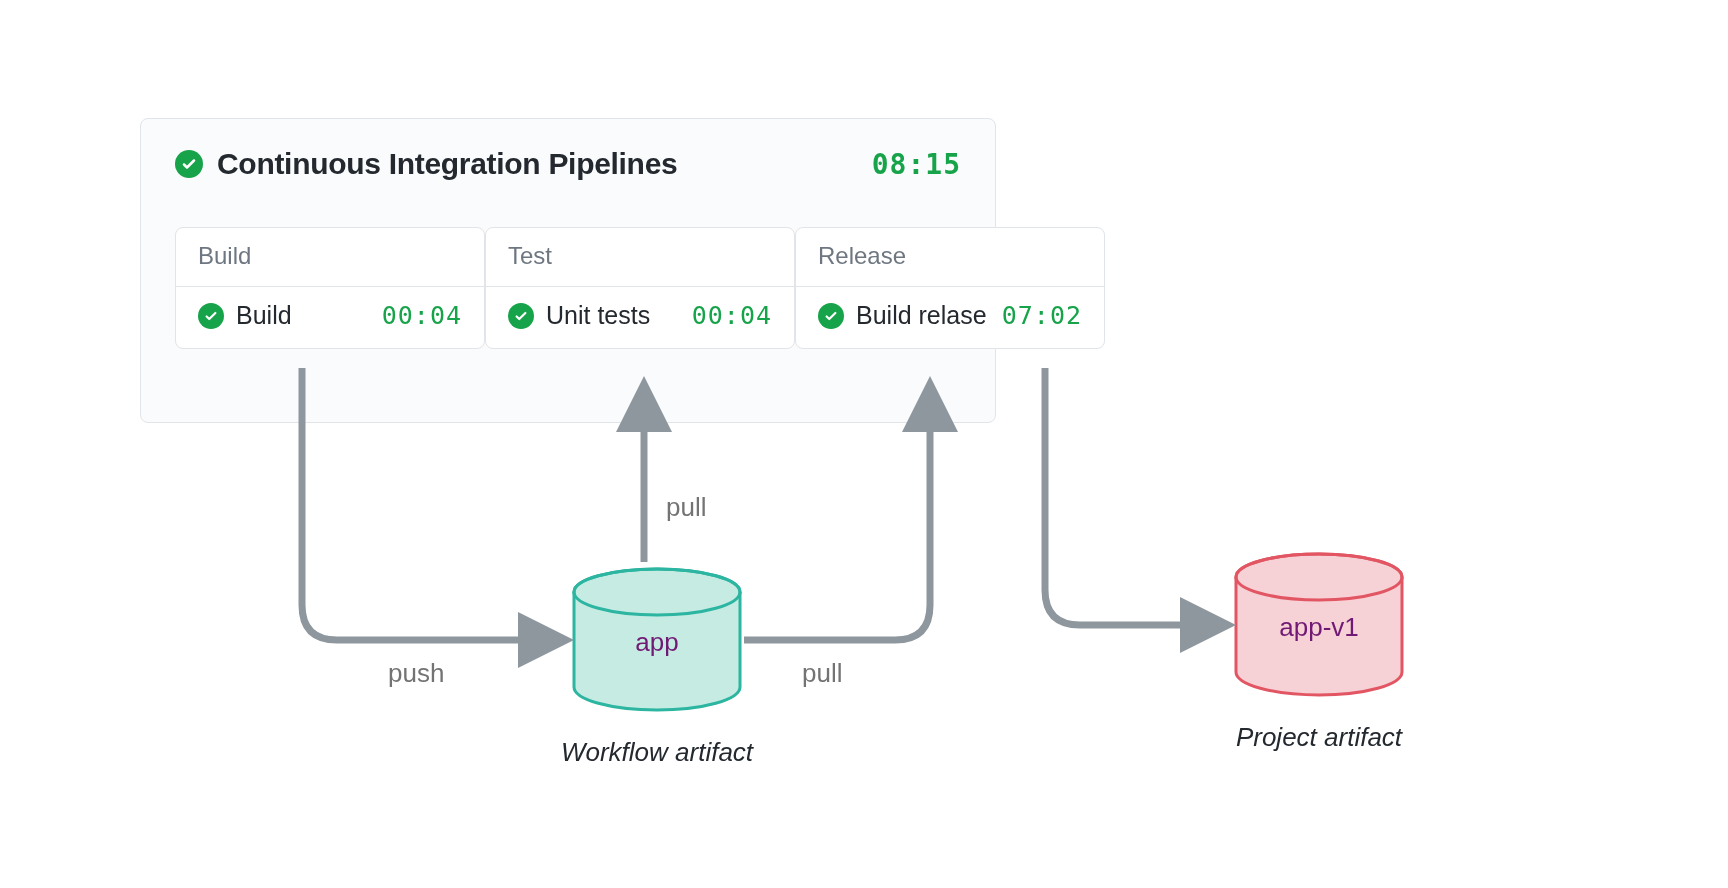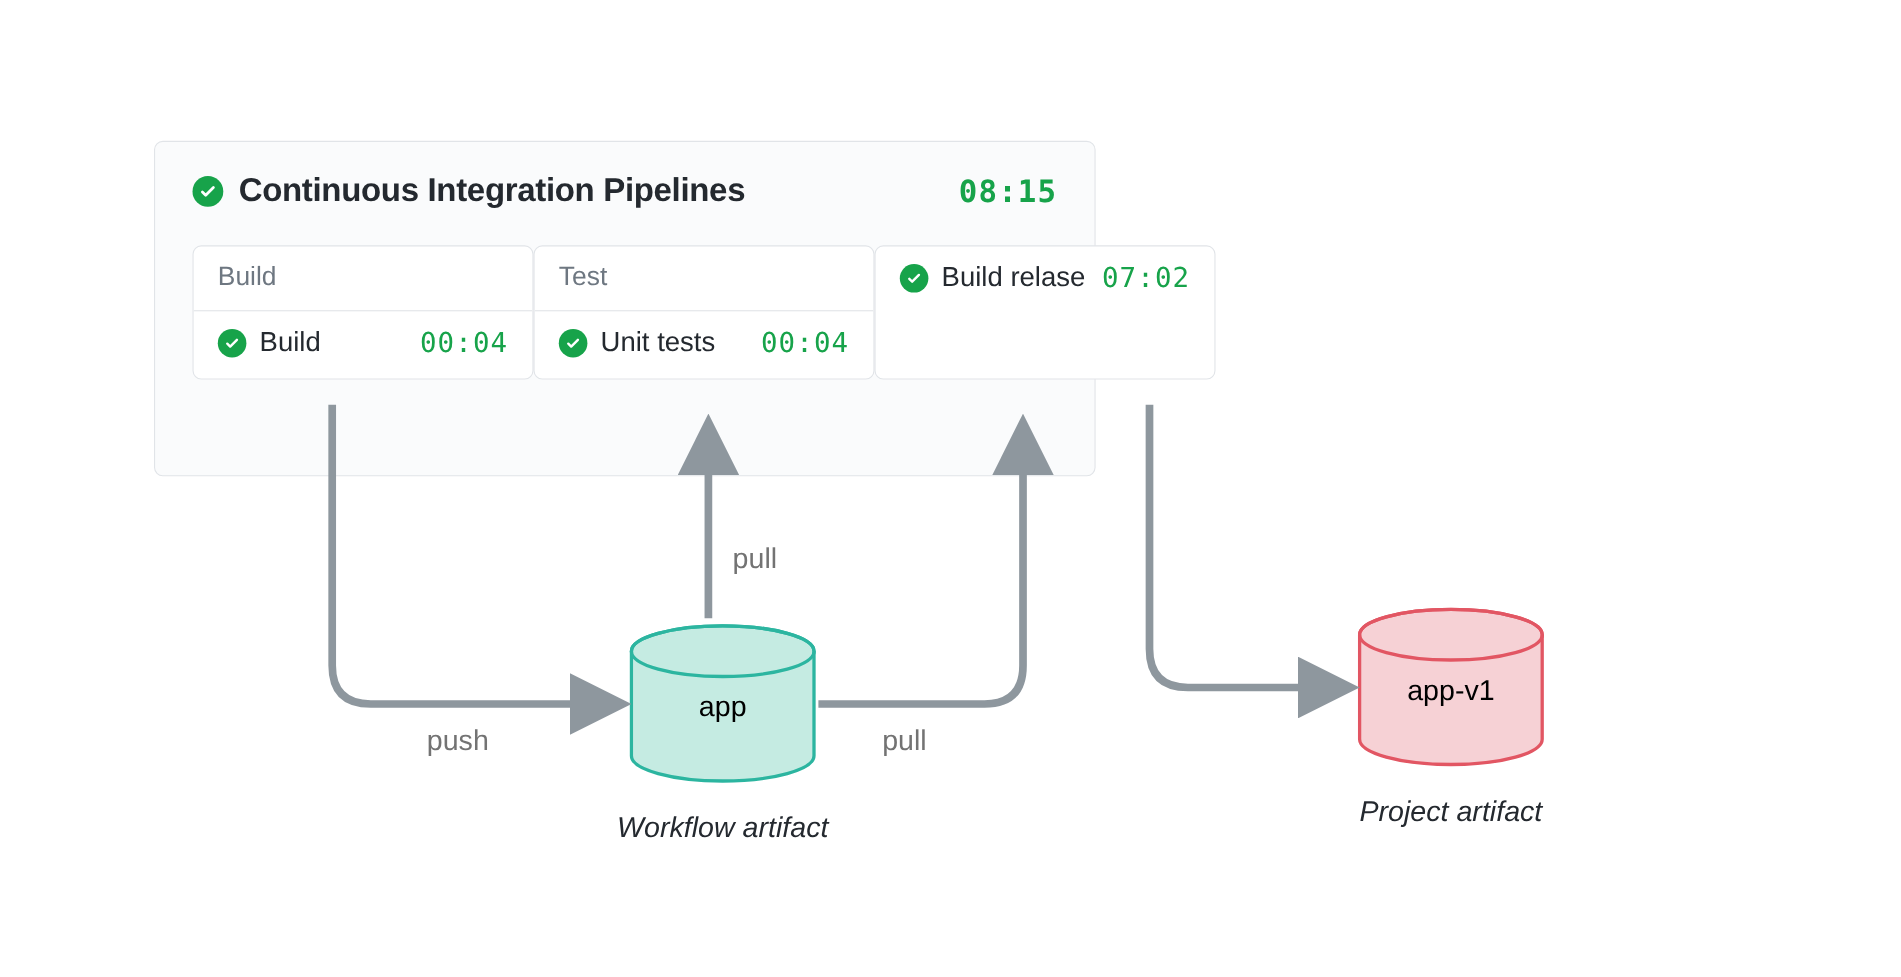--- a/index.html
+++ b/index.html
@@ -6,21 +6,21 @@
     body {
       font-family: -apple-system, BlinkMacSystemFont, "Segoe UI", Helvetica, Arial, sans-serif;
       background: #ffffff;
       width: 1728px;
       height: 888px;
       position: relative;
     }
     .pipeline-box {
       position: absolute;
       left: 140px;
-      top: 128px;
+      top: 118px;
       width: 856px;
       height: 305px;
       background: #fafbfc;
       border: 1px solid #e1e4e8;
       border-radius: 8px;
       padding: 28px 34px;
     }
     .pipeline-header {
       display: flex;
       align-items: center;
@@ -61,20 +61,21 @@
       align-items: stretch;
       position: relative;
     }
     .stage-card {
       width: 310px;
       background: #ffffff;
       border: 1px solid #e1e4e8;
       border-radius: 8px;
       overflow: hidden;
       flex: none;
+      margin-top: 14px;
     }
     .stage-header {
       padding: 14px 22px 16px 22px;
       border-bottom: 1px solid #e1e4e8;
       font-size: 24px;
       font-weight: 400;
       color: #6e7781;
     }
     .stage-body {
       padding: 14px 22px 18px 22px;
@@ -107,21 +108,21 @@
 
     
     .cylinder {
       position: absolute;
     }
     .cyl-label {
       position: absolute;
       width: 100%;
       text-align: center;
       font-size: 26px;
-      color: #000000;
+      color: #701a75;
       top: 60px;
     }
     .cyl-caption {
       position: absolute;
       width: 260px;
       text-align: center;
       font-size: 26px;
       color: #24292f;
       top: 170px;
       left: 50%;
@@ -182,20 +183,21 @@
           <svg viewBox="0 0 16 16" fill="none">
               <path d="M3 8.5l3 3 7-7" stroke="#fff" stroke-width="2.5" stroke-linecap="round" stroke-linejoin="round"></path>
             </svg>
         </span>
         <span class="job-name">Unit tests</span>
         <span class="job-time">00:04</span>
       </div>
     </div>
     <div class="connector"></div>
     <div class="stage-card">
+      <div class="stage-header">Release</div>
       <div class="stage-body">
         <span class="check-circle">
           <svg viewBox="0 0 16 16" fill="none">
               <path d="M3 8.5l3 3 7-7" stroke="#fff" stroke-width="2.5" stroke-linecap="round" stroke-linejoin="round"></path>
             </svg>
         </span>
         <span class="job-name">Build relase</span>
         <span class="job-time">07:02</span>
       </div>
     </div>

